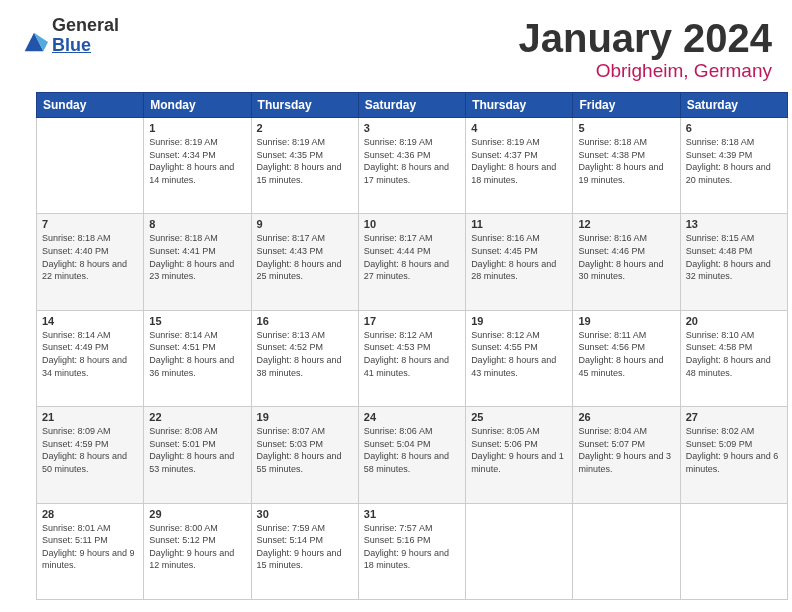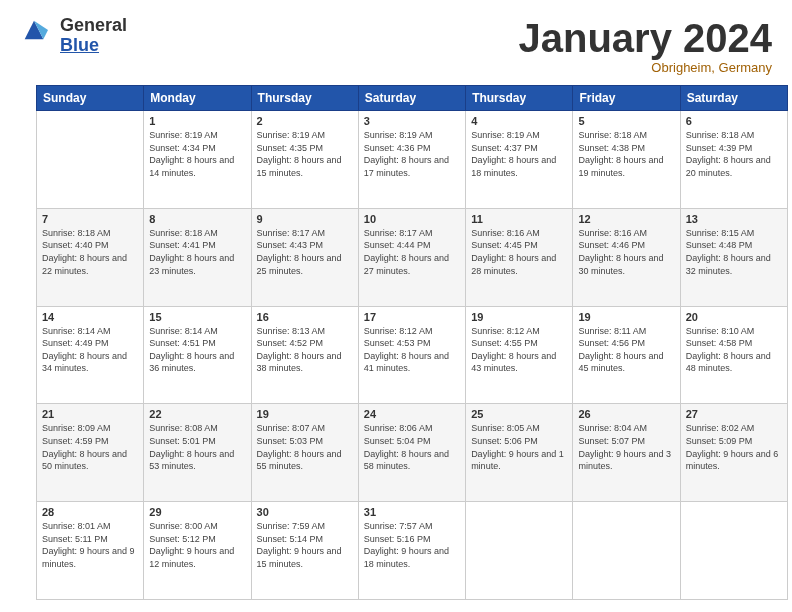--- a/index.html
+++ b/index.html
@@ -18,22 +18,22 @@
       flex-direction: column;
     }
     .header {
       display: flex;
       justify-content: space-between;
       align-items: flex-start;
       margin-bottom: 10px;
     }
     .logo {
       display: flex;
-      align-items: flex-start;
-      gap: 12px;
+      align-items: flex-end;
+      gap: 4px;
     }
     .logo-text {
       display: flex;
       flex-direction: column;
       line-height: 1.1;
     }
     .logo-general {
       font-size: 18px;
       font-weight: bold;
       color: #333;
@@ -51,22 +51,22 @@
     .title-block {
       text-align: right;
     }
     .month-title {
       font-size: 40px;
       font-weight: bold;
       color: #333;
       line-height: 1.1;
     }
     .location {
-      font-size: 13px;
-      color: #a16207;
+      font-size: 19px;
+      color: #be185d;
     }
     .calendar-table {
       width: 100%;
       border-collapse: collapse;
       flex: 1;
       margin-left: 16px;
     }
     .calendar-table th {
       background-color: #2255aa;
       color: #fff;

